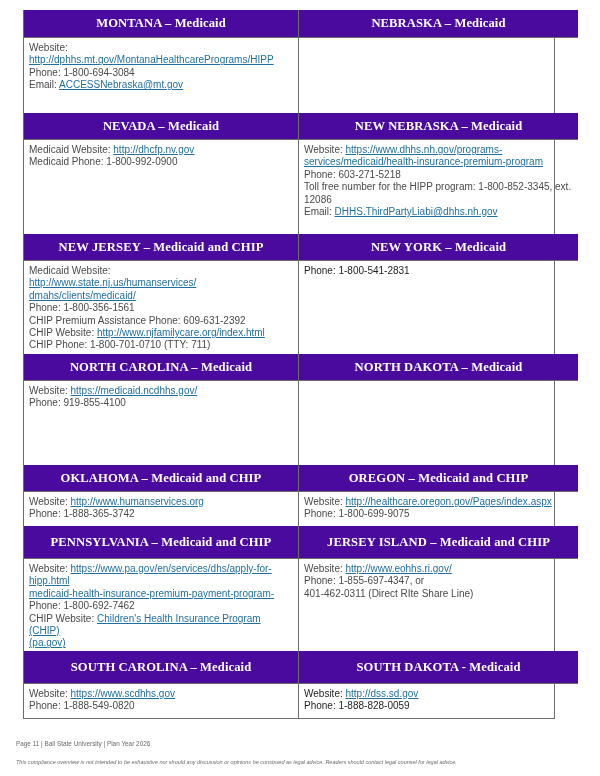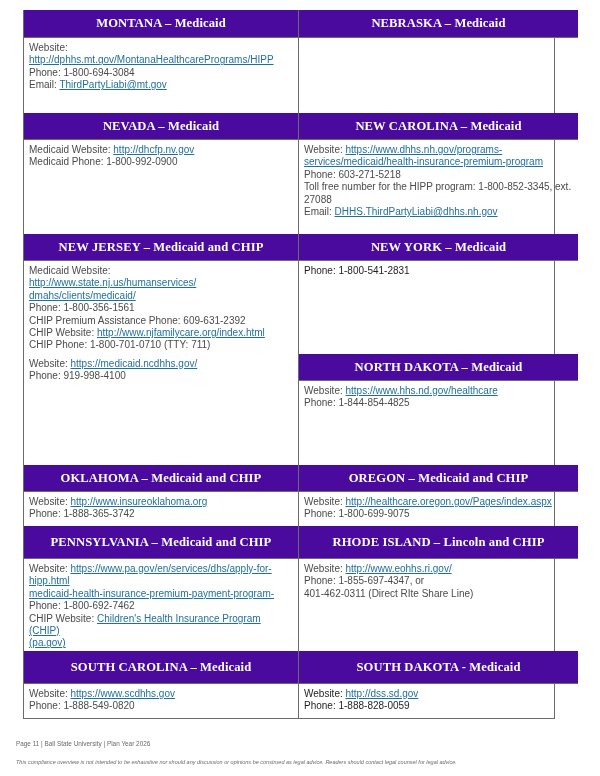--- a/index.html
+++ b/index.html
@@ -54,42 +54,42 @@
 <body>
 
 <div class="grid">
 
   <div class="cell left">
     <div class="hdr" style="height:28px">MONTANA – Medicaid</div>
     <div class="body" style="height:75px">
       <span class="line">Website:</span>
       <a class="line">http://dphhs.mt.gov/MontanaHealthcarePrograms/HIPP</a>
       <span class="line">Phone: 1-800-694-3084</span>
-      <span class="line"><span>Email: </span><a>ThirdPartyLiabi@mt.gov</a></span>
+      <span class="line"><span>Email: </span><a>ACCESSNebraska@mt.gov</a></span>
     </div>
   </div>
   <div class="cell">
     <div class="hdr" style="height:28px">NEBRASKA – Medicaid</div>
   </div>
 
   <div class="cell left">
     <div class="hdr" style="height:27px">NEVADA – Medicaid</div>
     <div class="body" style="height:94px">
       <span class="line"><span>Medicaid Website: </span><a>http://dhcfp.nv.gov</a></span>
       <span class="line">Medicaid Phone: 1-800-992-0900</span>
     </div>
   </div>
   <div class="cell">
-    <div class="hdr" style="height:27px">NEW CAROLINA – Medicaid</div>
+    <div class="hdr" style="height:27px">NEW NEBRASKA – Medicaid</div>
     <div class="body" style="height:94px">
       <span class="line"><span>Website: </span><a>https://www.dhhs.nh.gov/programs-</a></span>
       <a class="line">services/medicaid/health-insurance-premium-program</a>
       <span class="line">Phone: 603-271-5218</span>
       <span class="line">Toll free number for the HIPP program: 1-800-852-3345, ext.</span>
-      <span class="line">27088</span>
+      <span class="line">12086</span>
       <span class="line"><span>Email: </span><a>DHHS.ThirdPartyLiabi@dhhs.nh.gov</a></span>
     </div>
   </div>
 
   <div class="cell left">
     <div class="hdr" style="height:27px">NEW JERSEY – Medicaid and CHIP</div>
     <div class="body" style="height:93px">
       <span class="line">Medicaid Website:</span>
       <a class="line">http://www.state.nj.us/humanservices/</a>
       <a class="line">dmahs/clients/medicaid/</a>
@@ -100,37 +100,34 @@
     </div>
   </div>
   <div class="cell">
     <div class="hdr" style="height:27px">NEW YORK – Medicaid</div>
     <div class="body dark" style="height:93px">
       <span class="line">Phone: 1-800-541-2831</span>
     </div>
   </div>
 
   <div class="cell left">
+    <div class="hdr" style="height:27px">NORTH CAROLINA – Medicaid</div>
     <div class="body" style="height:84px">
       <span class="line"><span>Website: </span><a>https://medicaid.ncdhhs.gov/</a></span>
-      <span class="line">Phone: 919-998-4100</span>
+      <span class="line">Phone: 919-855-4100</span>
     </div>
   </div>
   <div class="cell">
     <div class="hdr" style="height:27px">NORTH DAKOTA – Medicaid</div>
-    <div class="body" style="height:84px">
-      <span class="line"><span>Website: </span><a>https://www.hhs.nd.gov/healthcare</a></span>
-      <span class="line">Phone: 1-844-854-4825</span>
-    </div>
   </div>
 
   <div class="cell left">
     <div class="hdr" style="height:27px">OKLAHOMA – Medicaid and CHIP</div>
     <div class="body" style="height:34px">
-      <span class="line"><span>Website: </span><a>http://www.insureoklahoma.org</a></span>
+      <span class="line"><span>Website: </span><a>http://www.humanservices.org</a></span>
       <span class="line">Phone: 1-888-365-3742</span>
     </div>
   </div>
   <div class="cell">
     <div class="hdr" style="height:27px">OREGON – Medicaid and CHIP</div>
     <div class="body" style="height:34px">
       <span class="line"><span>Website: </span><a>http://healthcare.oregon.gov/Pages/index.aspx</a></span>
       <span class="line">Phone: 1-800-699-9075</span>
     </div>
   </div>
@@ -141,21 +138,21 @@
       <span class="line"><span>Website: </span><a>https://www.pa.gov/en/services/dhs/apply-for-</a></span>
       <a class="line">hipp.html</a>
       <a class="line">medicaid-health-insurance-premium-payment-program-</a>
       <span class="line">Phone: 1-800-692-7462</span>
       <span class="line"><span>CHIP Website: </span><a>Children's Health Insurance Program (CHIP)</a></span>
       <a class="line">(pa.gov)</a>
       <span class="line">CHIP Phone: 1-800-986-KIDS (5437)</span>
     </div>
   </div>
   <div class="cell">
-    <div class="hdr" style="height:33px">RHODE ISLAND – Lincoln and CHIP</div>
+    <div class="hdr" style="height:33px">JERSEY ISLAND – Medicaid and CHIP</div>
     <div class="body" style="height:92px">
       <span class="line"><span>Website: </span><a>http://www.eohhs.ri.gov/</a></span>
       <span class="line">Phone: 1-855-697-4347, or</span>
       <span class="line">401-462-0311 (Direct RIte Share Line)</span>
     </div>
   </div>
 
   <div class="cell left">
     <div class="hdr" style="height:33px">SOUTH CAROLINA – Medicaid</div>
     <div class="body" style="height:34px">

